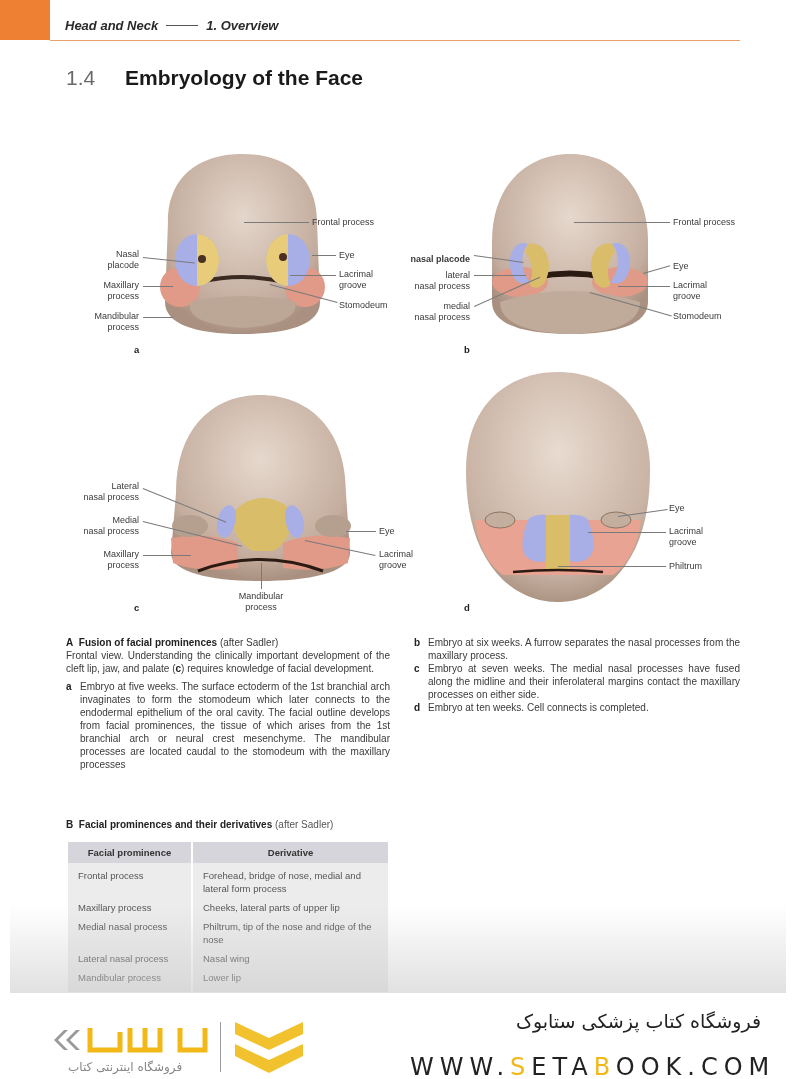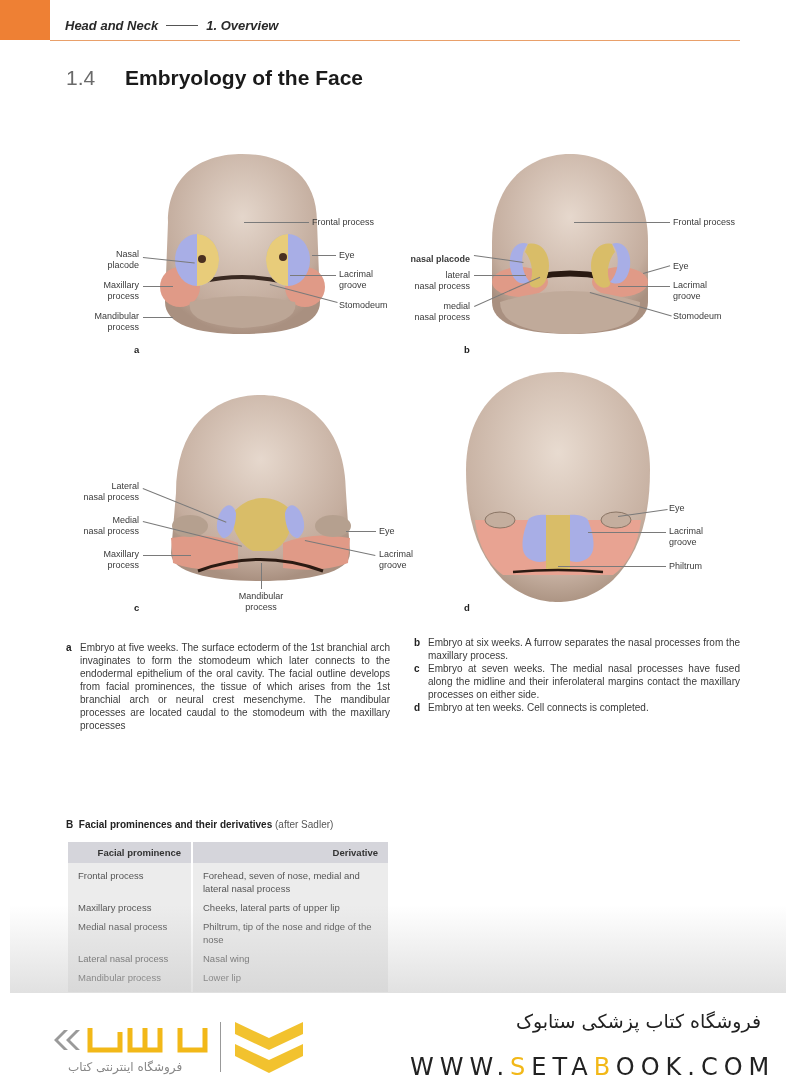--- a/index.html
+++ b/index.html
@@ -21,21 +21,21 @@
     .leader { position: absolute; height: 1px; background: #7a7a7a; transform-origin: 0 0; }
     .panel-letter { position: absolute; font-size: 9.5px; font-weight: bold; color: #222; }
 
     .caption { position: absolute; font-size: 10px; line-height: 13px; color: #3a3a3a; }
     .caption b { color: #222; }
     .caption .item { display: flex; gap: 6px; text-align: justify; }
     .caption .item .ltr { font-weight: bold; width: 8px; flex: none; color: #222; }
 
     .tbl-title { position: absolute; left: 66px; top: 819px; font-size: 10px; color: #222; }
     .tbl { position: absolute; left: 66px; top: 842px; width: 324px; border-collapse: separate; border-spacing: 2px 0; font-size: 9.5px; color: #555; }
-    .tbl th { background: #d5d5db; text-align: right; font-weight: bold; color: #333; padding: 5px 10px; height: 20px; }
+    .tbl th { background: #d5d5db; text-align: center; font-weight: bold; color: #333; padding: 5px 10px; height: 20px; }
     .tbl td { background: #ececec; padding: 3px 10px; vertical-align: top; line-height: 13px; }
     .tbl tr.first td { padding-top: 6px; }
 
     .fade { position: absolute; left: 10px; top: 905px; width: 776px; height: 88px; background: linear-gradient(to bottom, rgba(255,255,255,0), rgba(200,200,200,0.55)); pointer-events: none; }
 
     .footer-logo-text { position: absolute; left: 50px; top: 1020px; }
     .logo-sub { position: absolute; left: 68px; top: 1060px; font-size: 12px; color: #888; font-family: "DejaVu Sans", sans-serif; }
     .logo-sep { position: absolute; left: 220px; top: 1022px; width: 1px; height: 50px; background: #999; }
     .store-name { position: absolute; right: 36px; top: 1010px; font-size: 19px; color: #222; font-family: "DejaVu Sans", sans-serif; direction: rtl; }
     .store-url { position: absolute; left: 410px; top: 1041px; font-size: 24px; letter-spacing: 6px; color: #222; font-family: "DejaVu Sans", sans-serif; margin-top: 12px; }
@@ -223,20 +223,28 @@
     <div>Lacrimal</div>
     <div>groove</div>
   </div>
   <div class="leader" style="left:588px;top:532px;width:78px;"></div>
   <div class="label" style="left:669px;top:561px;">Philtrum</div>
   <div class="leader" style="left:558px;top:566px;width:108px;"></div>
   <div class="panel-letter" style="left:464px;top:602px;">d</div>
 </div>
 
 <div class="caption" style="left:66px;top:636px;width:324px;">
+  <div>
+    <b>A</b>&nbsp;
+    <b>Fusion of facial prominences</b>
+    <span>(after Sadler)</span>
+  </div>
+  <div style="text-align:justify;">
+    <span>Frontal view. Understanding the clinically important development of the cleft lip, jaw, and palate (</span><b>c</b><span>) requires knowledge of facial development.</span>
+  </div>
   <div class="item" style="margin-top:5px;">
     <span class="ltr">a</span>
     <span>Embryo at five weeks. The surface ectoderm of the 1st branchial arch invaginates to form the stomodeum which later connects to the endodermal epithelium of the oral cavity. The facial outline develops from facial prominences, the tissue of which arises from the 1st branchial arch or neural crest mesenchyme. The mandibular processes are located caudal to the stomodeum with the maxillary processes</span>
   </div>
 </div>
 <div class="caption" style="left:414px;top:636px;width:326px;">
   <div class="item">
     <span class="ltr">b</span>
     <span>Embryo at six weeks. A furrow separates the nasal processes from the maxillary process.</span>
   </div>
@@ -258,21 +266,21 @@
 <table class="tbl">
   <thead>
     <tr>
       <th style="width:123px;">Facial prominence</th>
       <th>Derivative</th>
     </tr>
   </thead>
   <tbody>
     <tr class="first">
       <td>Frontal process</td>
-      <td>Forehead, seven of nose, medial and lateral nasal process</td>
+      <td>Forehead, bridge of nose, medial and lateral form process</td>
     </tr>
     <tr>
       <td>Maxillary process</td>
       <td>Cheeks, lateral parts of upper lip</td>
     </tr>
     <tr>
       <td>Medial nasal process</td>
       <td>Philtrum, tip of the nose and ridge of the nose</td>
     </tr>
     <tr>

